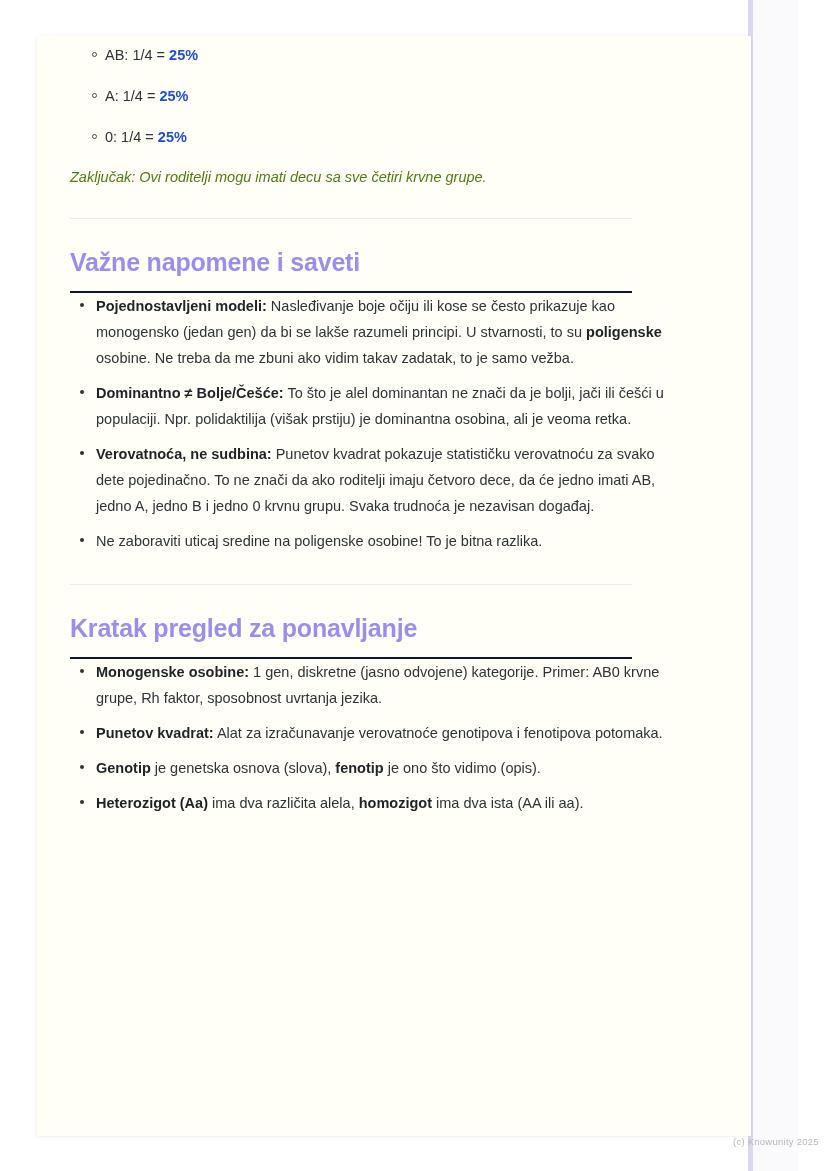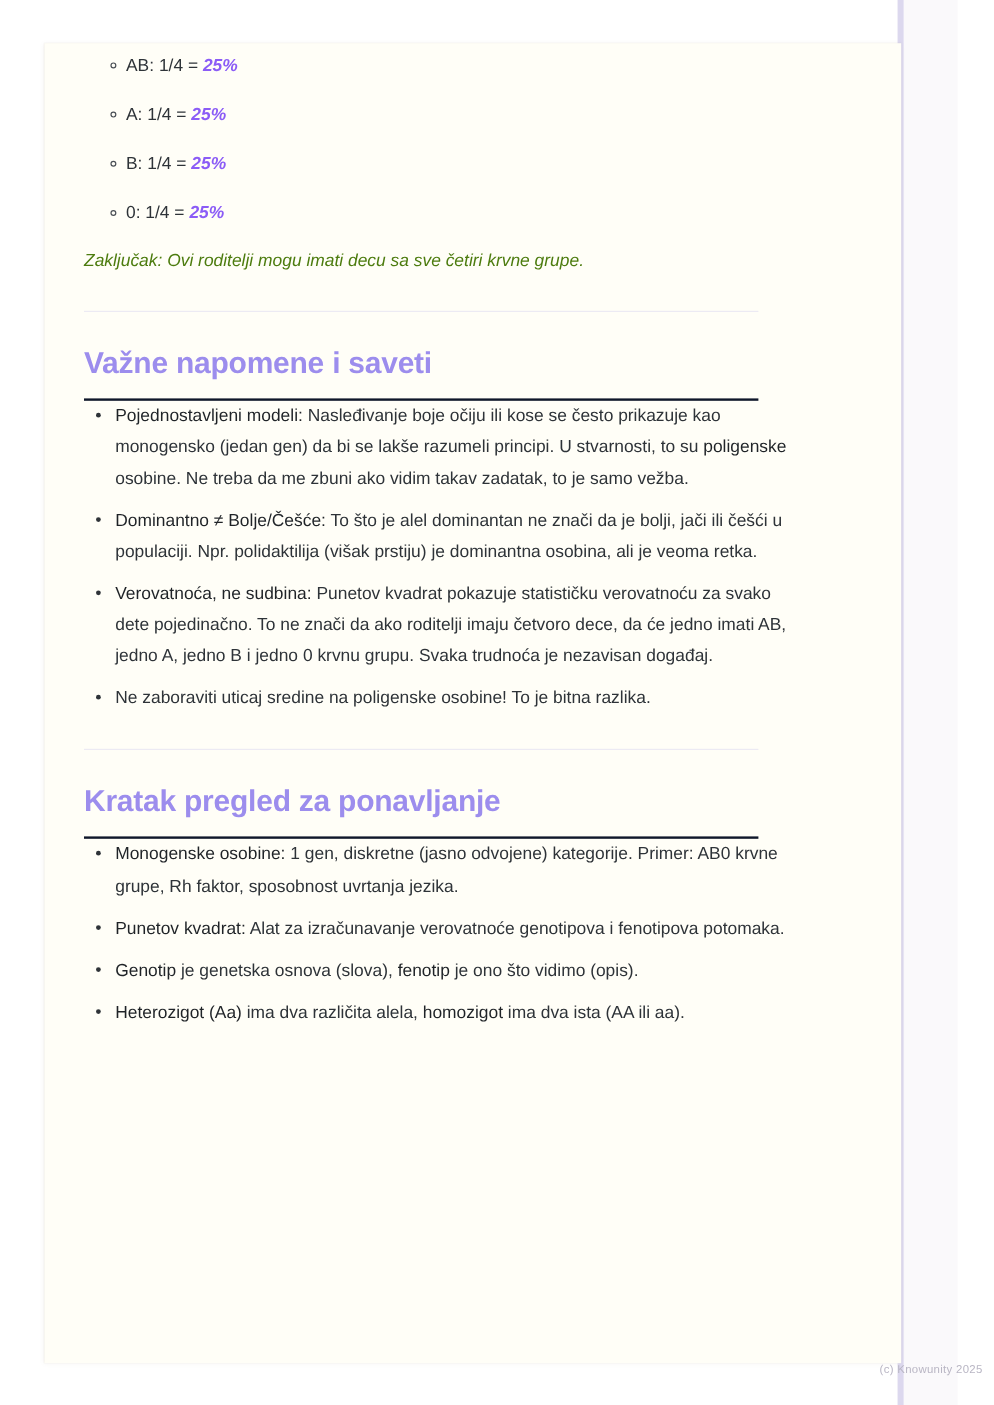--- a/index.html
+++ b/index.html
@@ -78,21 +78,21 @@
   .sublist li .hollow-bullet {
     position: absolute;
     left: 22px;
     top: 8px;
     width: 5px;
     height: 5px;
     border: 1px solid #4a4f55;
     border-radius: 50%;
     box-sizing: border-box;
   }
-  .sublist li b { font-weight: 700; color: #8b5cf6; font-style: italic; }
+  .sublist li b { font-weight: 700; color: #1d4ed8; }
 
   .conclusion {
     font-size: 14.5px;
     line-height: 1.5;
     font-style: italic;
     color: #4d7c0f;
     margin: 14px 0 0 0;
   }
 
   hr.section-divider {
@@ -129,21 +129,21 @@
   }
   ul.bullets li .dot {
     position: absolute;
     left: 10px;
     top: 10px;
     width: 4px;
     height: 4px;
     border-radius: 50%;
     background: #2e3338;
   }
-  ul.bullets li b { font-weight: 400; color: #1f2327; }
+  ul.bullets li b { font-weight: 700; color: #1f2327; }
 
   .list-top-pad { margin-top: 18px; }
 
   #watermark {
     position: absolute;
     left: 696px;
     top: 1100px;
     font-size: 9.5px;
     color: #b9b6c4;
     letter-spacing: 0.25px;
@@ -165,24 +165,20 @@
         <li>
           <span class="hollow-bullet"></span>
           <span>AB: 1/4 = </span><b>25%</b>
         </li>
         <li>
           <span class="hollow-bullet"></span>
           <span>A: 1/4 = </span><b>25%</b>
         </li>
         <li>
           <span class="hollow-bullet"></span>
-          <span>B: 1/4 = </span><b>25%</b>
-        </li>
-        <li>
-          <span class="hollow-bullet"></span>
           <span>0: 1/4 = </span><b>25%</b>
         </li>
       </ul>
 
       <p class="conclusion">Zaključak: Ovi roditelji mogu imati decu sa sve četiri krvne grupe.</p>
 
       <hr class="section-divider">
 
       <h2 class="section-heading">Važne napomene i saveti</h2>
 

